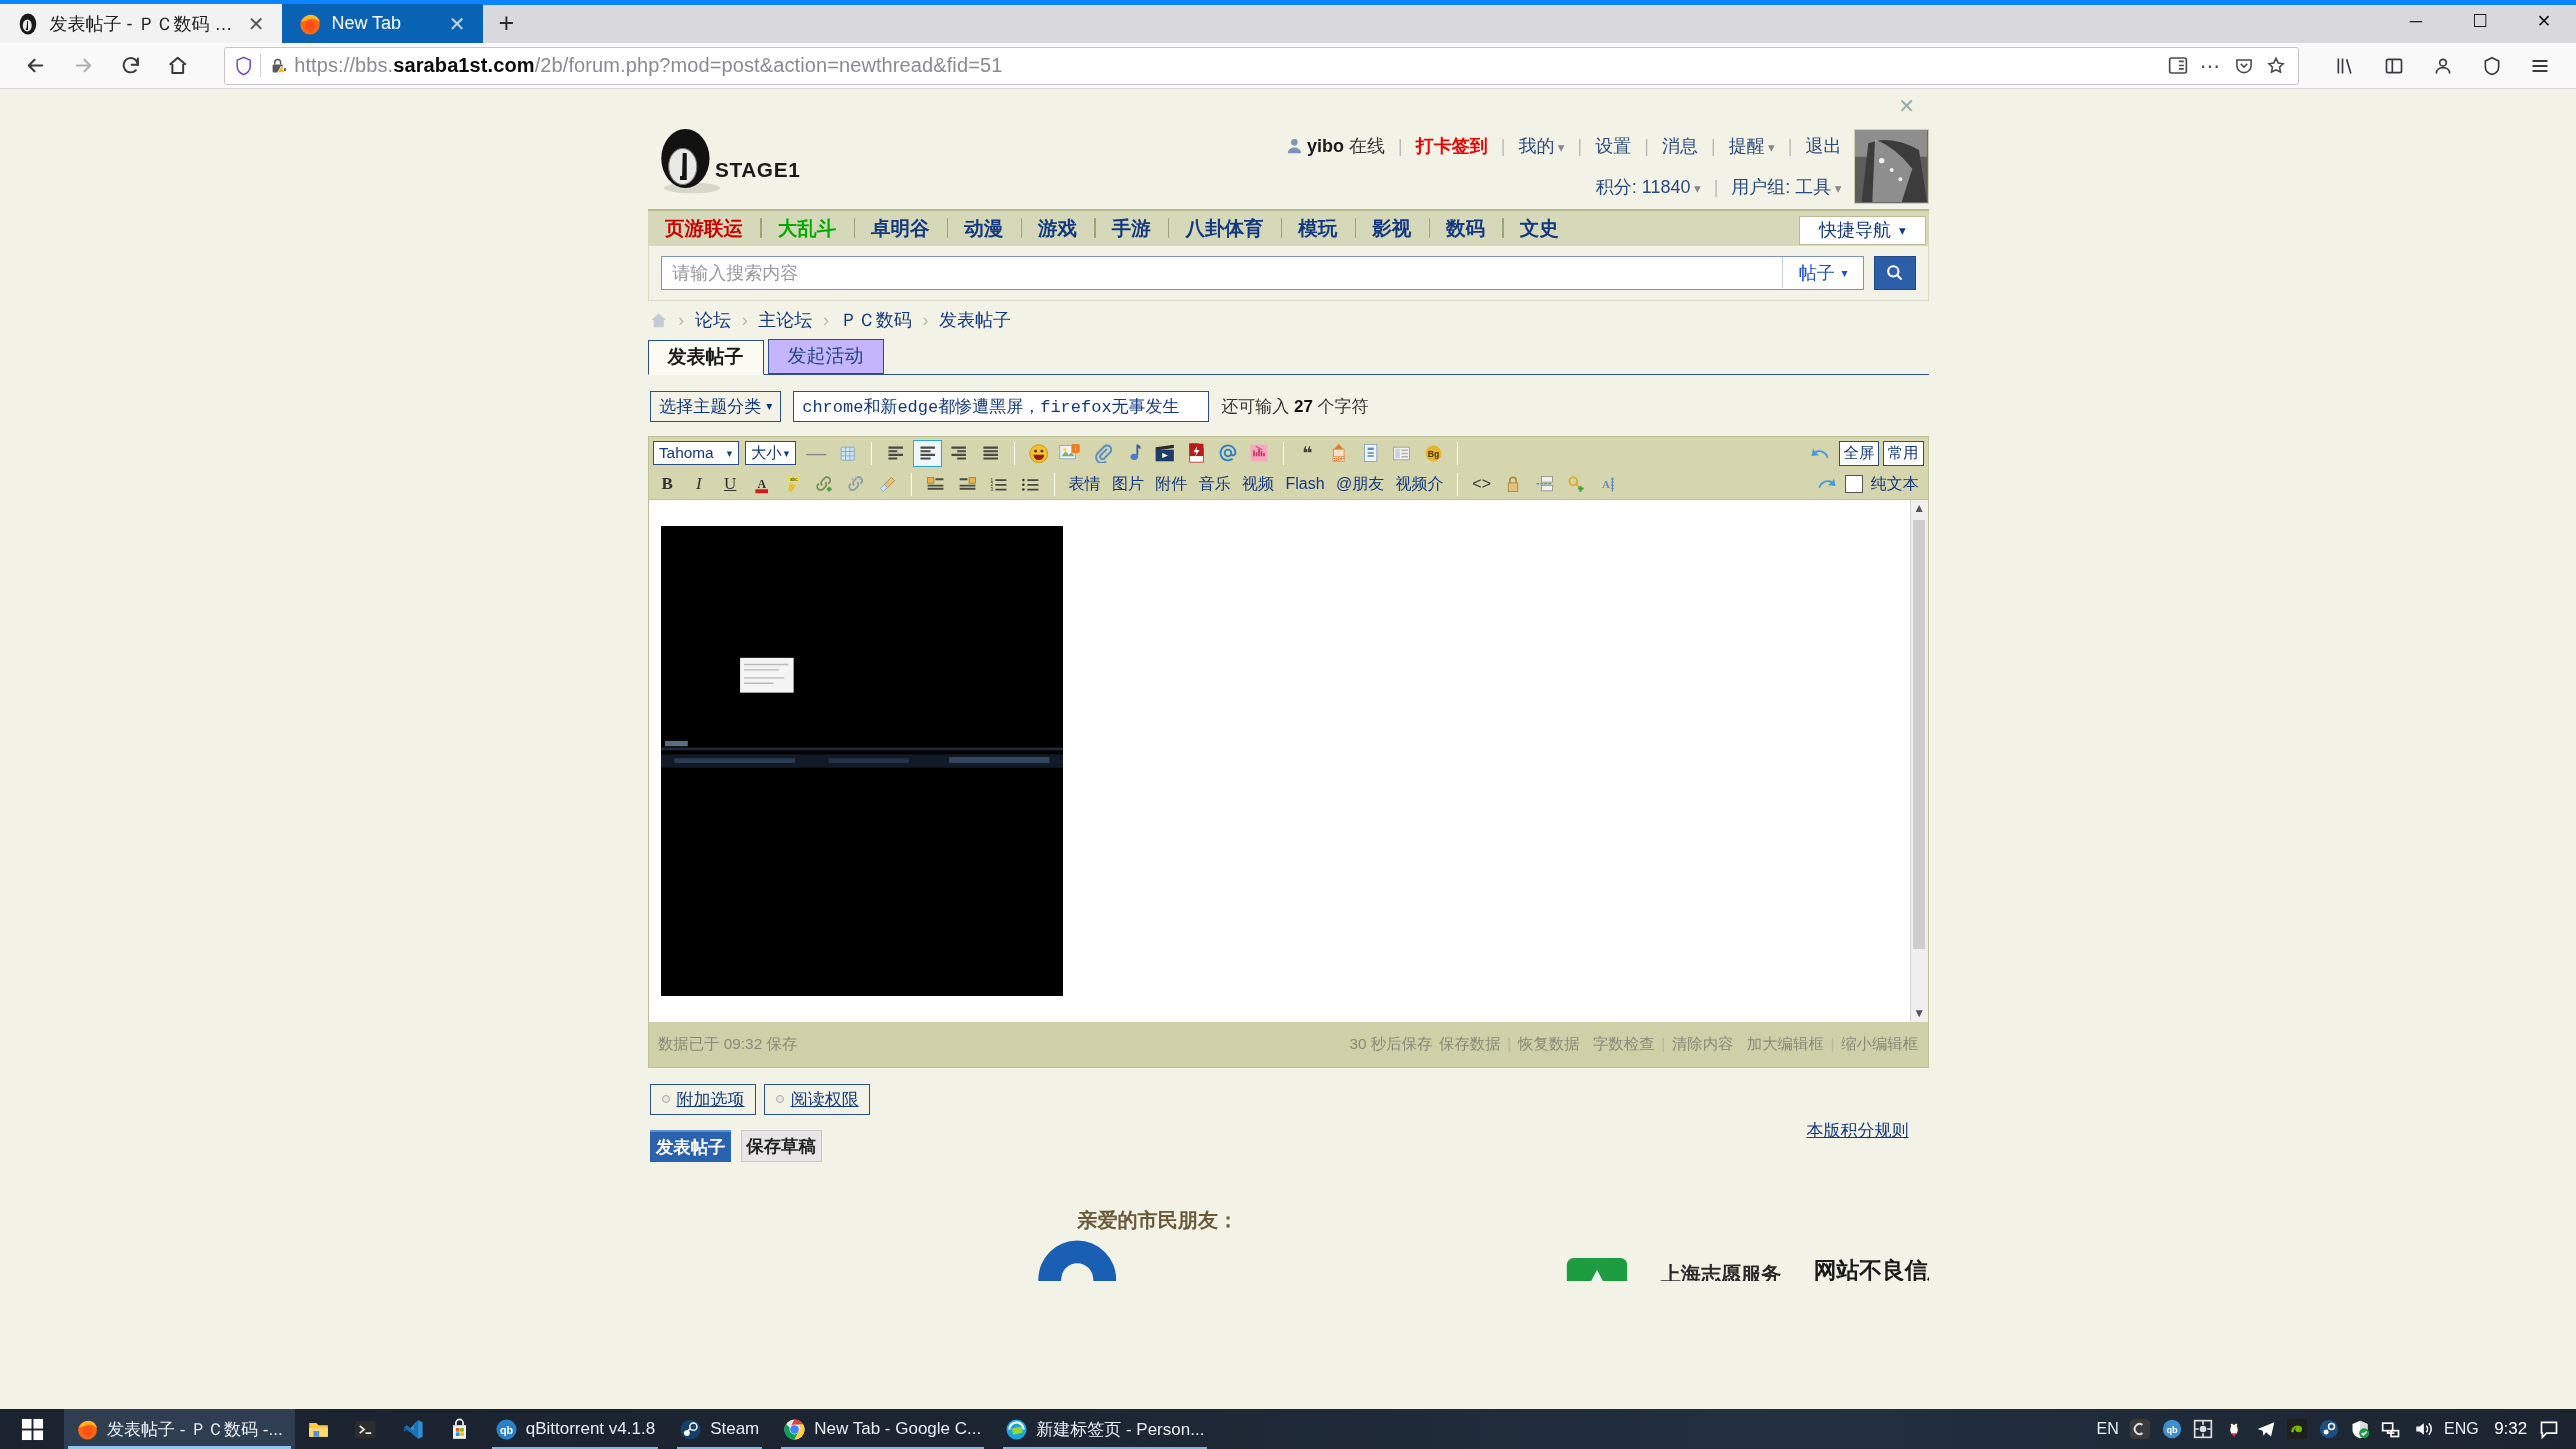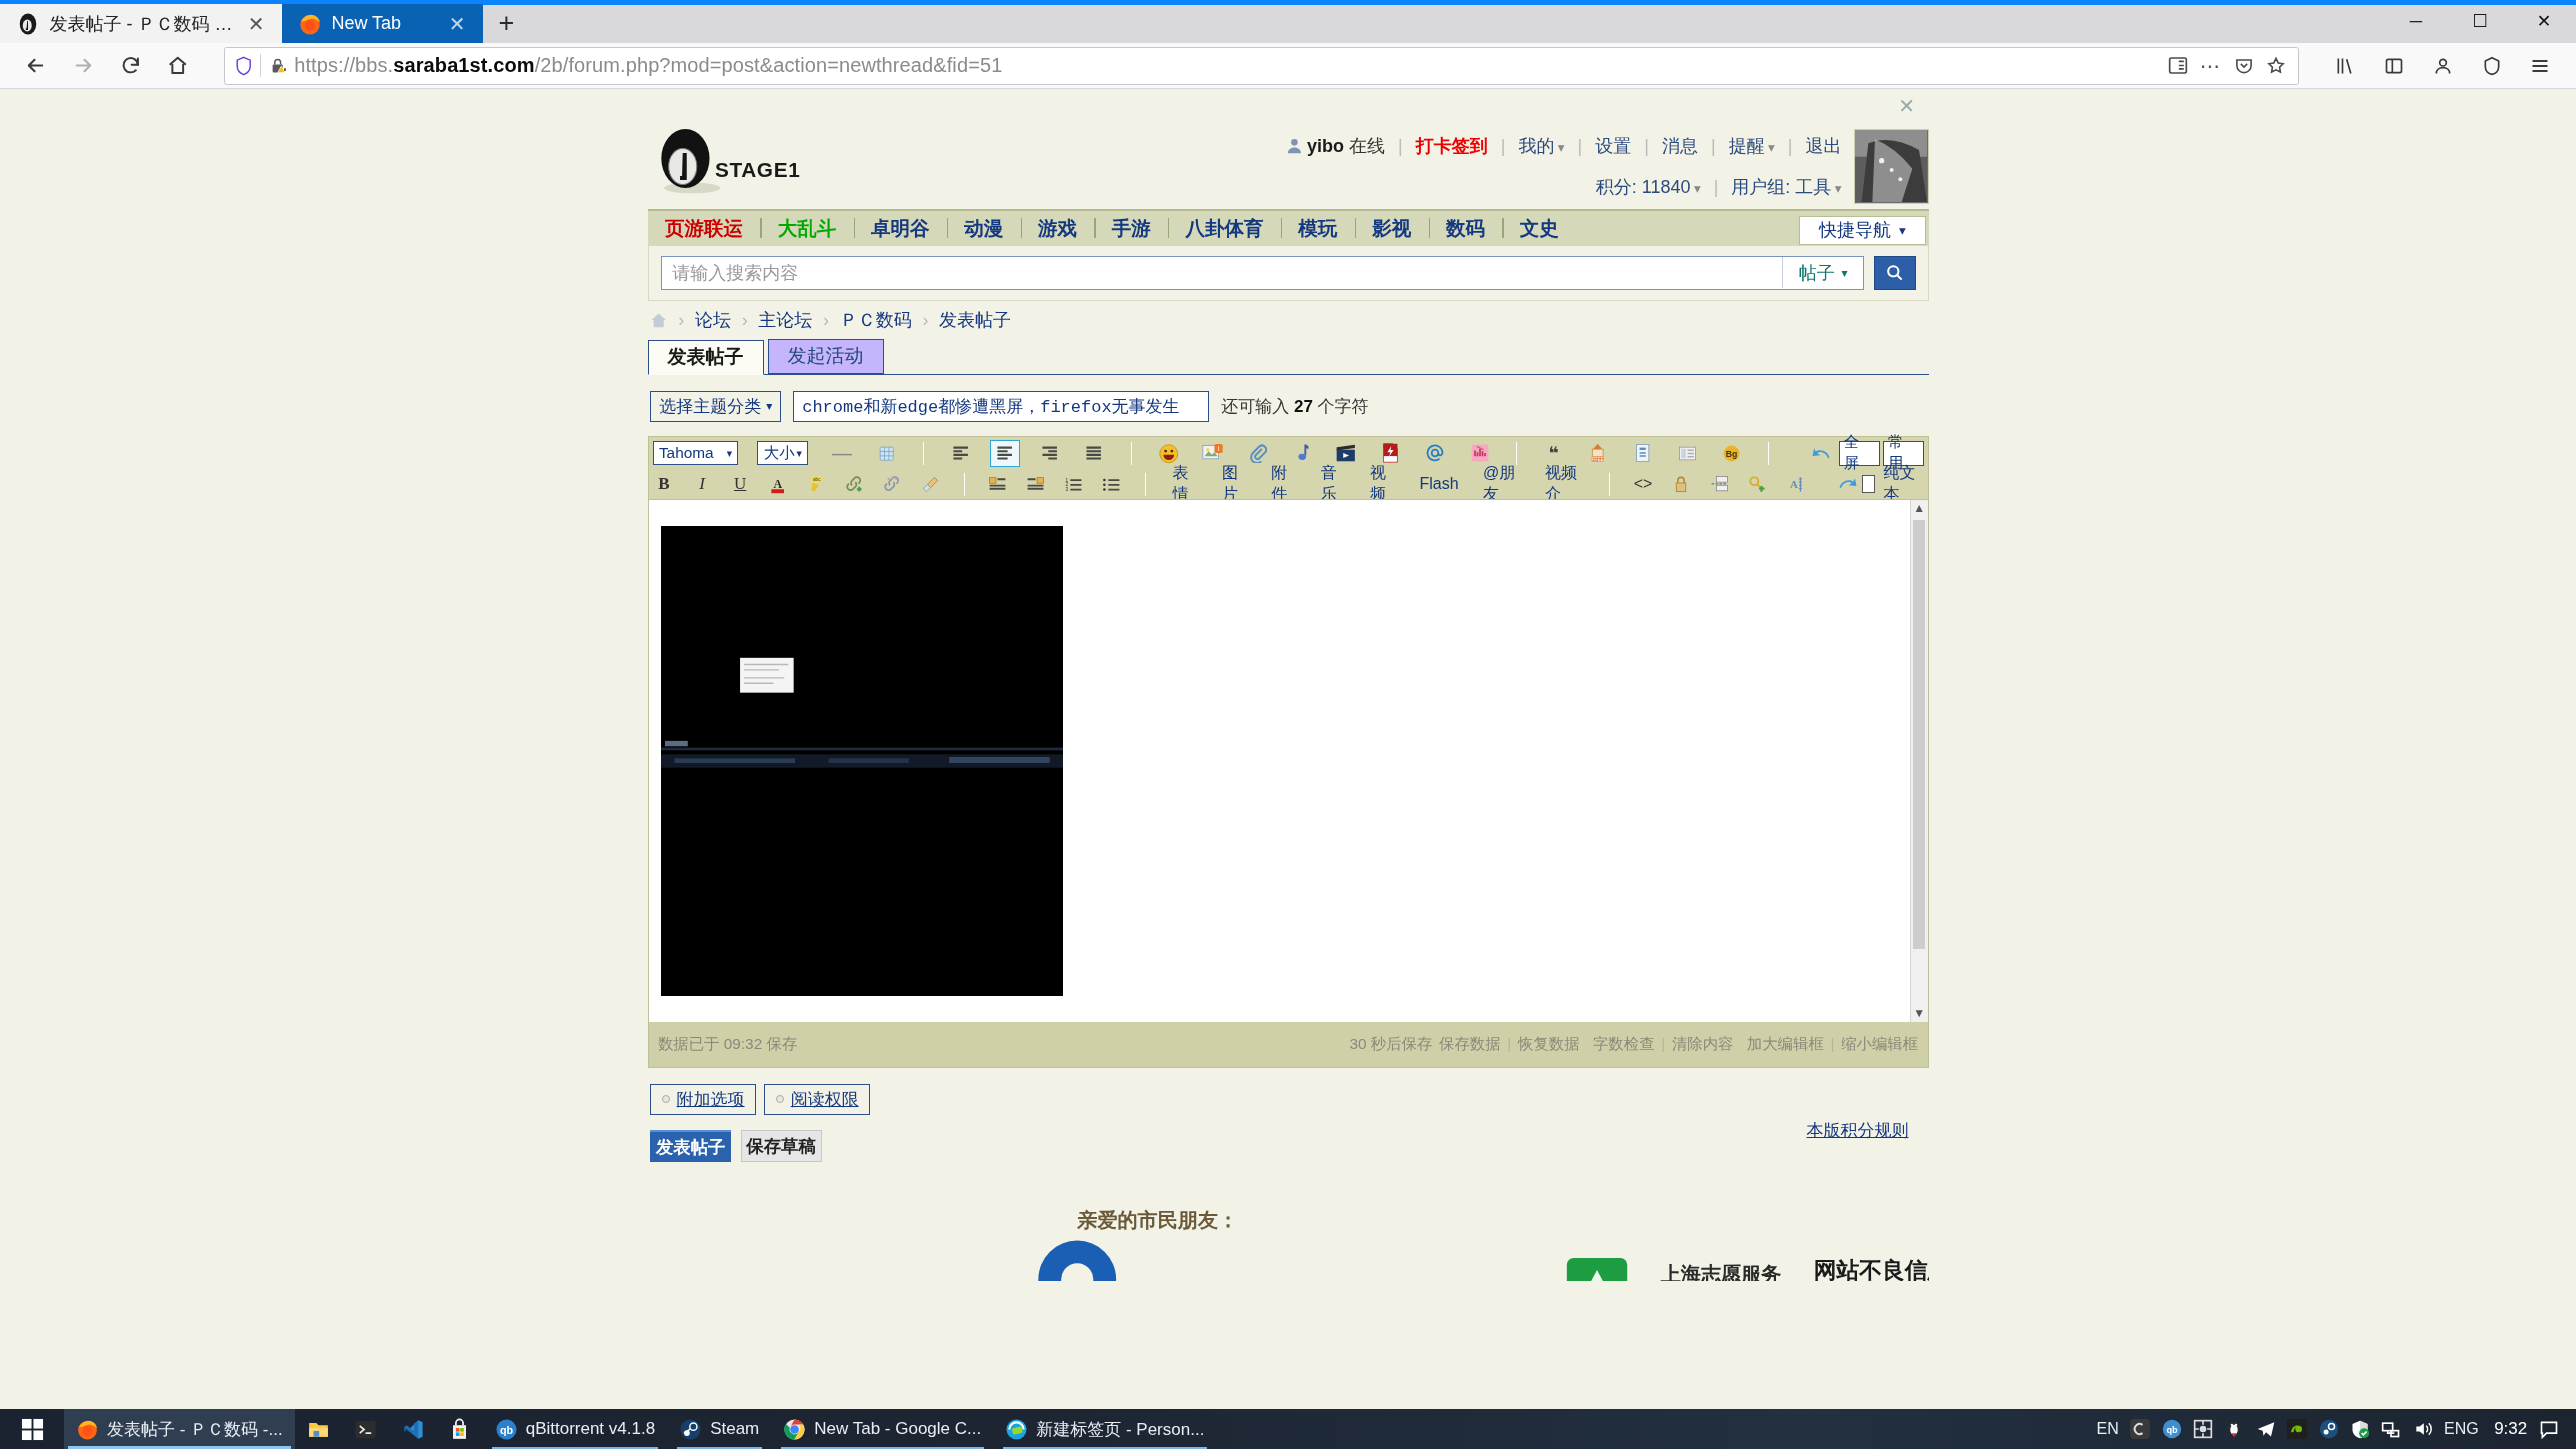--- a/index.html
+++ b/index.html
@@ -121,21 +121,21 @@
   .searchbox {
     height: 56px; background: #f2f2e6; border: 0.7px solid #d8d9c2;
     display: flex; align-items: center; padding: 0 12px; gap: 9.4px;
   }
   .sinput {
     flex: 1; height: 34px; background: #fff; border: 1.3px solid #7b93c2;
     display: flex; align-items: center;
   }
   .sinput .ph { flex: 1; padding-left: 10.7px; color: #999; font-size: 18px; }
   .sinput .stype {
-    width: 81px; height: 31px; border-left: 0.7px solid #c8cfdd; color: #0f766e;
+    width: 81px; height: 31px; border-left: 0.7px solid #c8cfdd; color: #1d4ed8;
     font-size: 18px; display: flex; align-items: center; justify-content: center; gap: 6.7px;
   }
   .sbtn {
     width: 42px; height: 34px; background: #2c5fa8; border: 1.3px solid #1f4a86;
     display: flex; align-items: center; justify-content: center;
   }
 
   
   .crumb {
     height: 39px; display: flex; align-items: center; gap: 0; padding-left: 2.7px;
@@ -162,21 +162,21 @@
   }
   .subjinput {
     width: 416px; height: 31px; border: 1.3px solid #2c4f8c; background: #fff;
     color: #14387f; font-size: 17px; display: flex; align-items: center; padding: 0 8px; font-family: Liberation Mono, monospace;
   }
   .charcnt { font-size: 17px; color: #333; }
   .charcnt b { color: #111; }
 
   
   .editor { margin-top: 14.8px; border: 0.7px solid #bfc09a; background: #d5d5ae; }
-  .tbrow { display: flex; align-items: center; height: 32px; padding: 0 4px; gap: 15px; position: relative; }
+  .tbrow { display: flex; align-items: center; height: 32px; padding: 0 4px; gap: 2px; position: relative; }
   .tbrow.r2 { height: 29.5px; }
   .fsel {
     width: 86px; height: 24px; background: #fff; border: 1.3px solid #2c4f8c;
     color: #14387f; font-size: 15.4px; display: flex; align-items: center;
     justify-content: space-between; padding: 0 5.4px; margin-right: 4px;
   }
   .fsel.sz { width: 51px; }
   .tbtn {
     width: 29.5px; height: 27px; display: flex; align-items: center; justify-content: center;
     font-size: 17px; color: #333;

